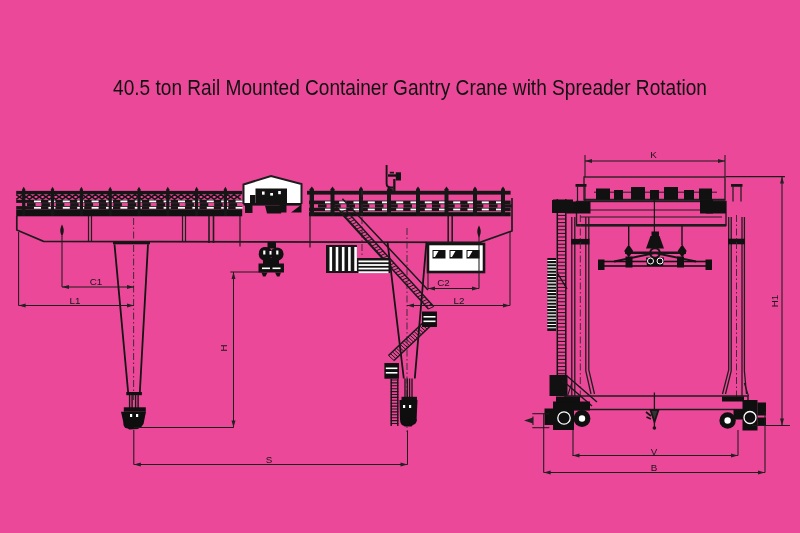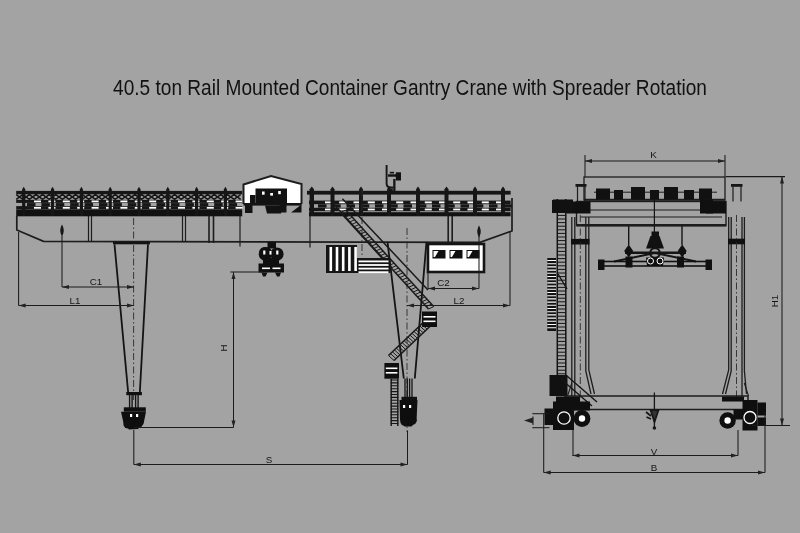--- a/index.html
+++ b/index.html
@@ -1,16 +1,16 @@
 <!DOCTYPE html>
 <html><head>
 <meta charset="utf-8">
 <style>
 html,body{margin:0;padding:0;background:#fff;}
-#page{position:relative;width:800px;height:533px;background:#a3a3a3;overflow:hidden;}
+#page{position:relative;width:800px;height:533px;background:#ec4899;overflow:hidden;}
 svg{position:absolute;top:0;left:0;}
 </style>
 </head>
 <body>
 <div id="page">
 <svg width="800" height="533" viewBox="0 0 800 533" fill="none" stroke="none">
 
 <g id="title">
 <text x="0" y="0" transform="translate(410,94.5) scale(0.868,1)" text-anchor="middle" font-family="Liberation Sans, sans-serif" font-size="22" fill="#111">40.5 ton Rail Mounted Container Gantry Crane with Spreader Rotation</text>
 </g>

